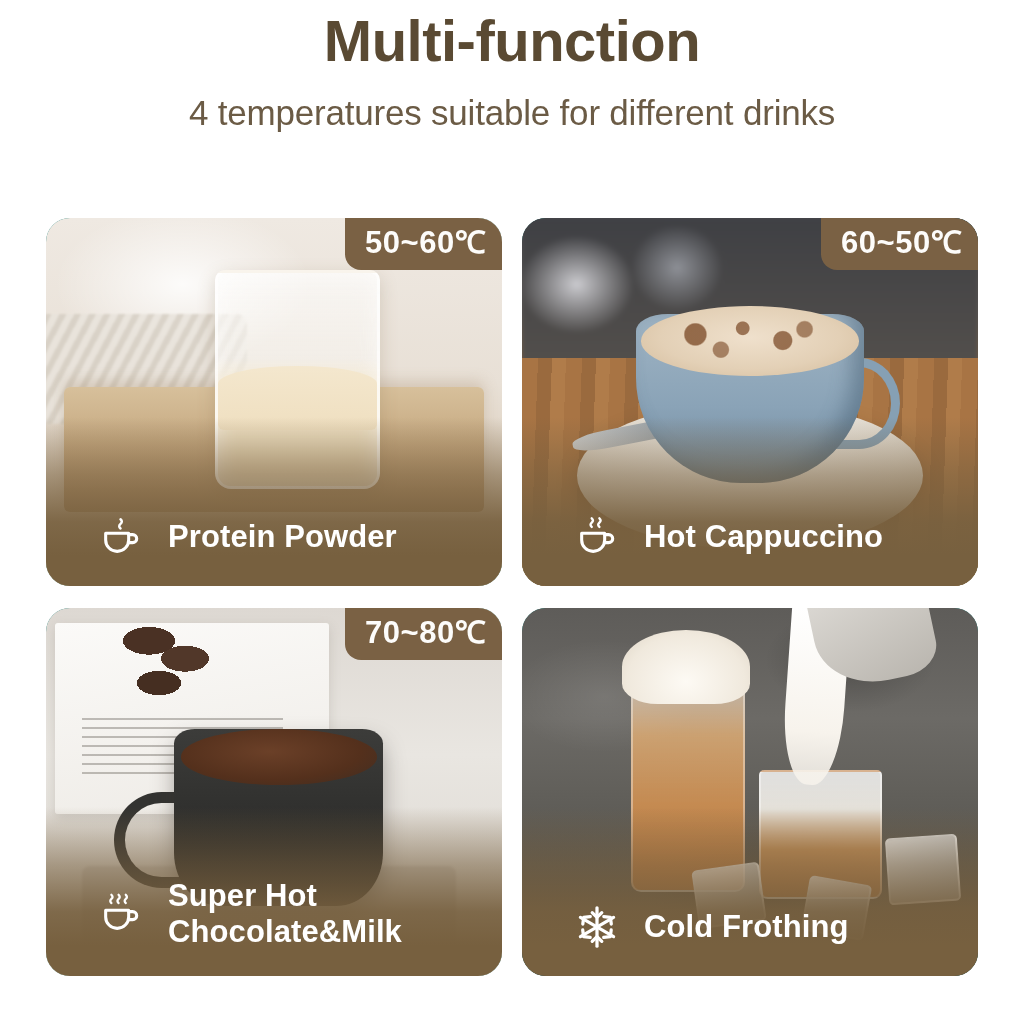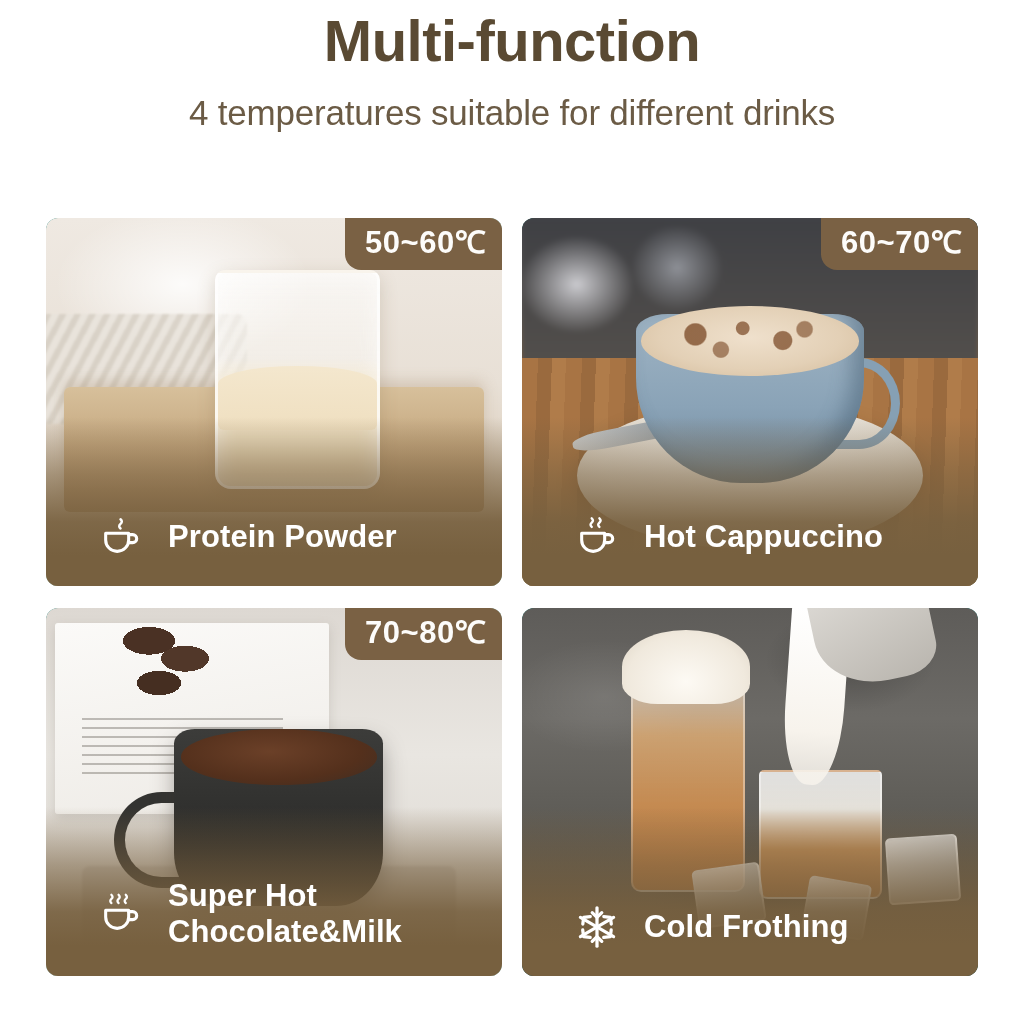--- a/index.html
+++ b/index.html
@@ -54,21 +54,21 @@
     top: 218px;
     width: 932px;
     display: grid;
     grid-template-columns: 456px 456px;
     grid-template-rows: 368px 368px;
     gap: 22px 20px;
   }
 
   .card {
     position: relative;
-    border-radius: 12px;
+    border-radius: 24px;
     overflow: hidden;
     background: #0f766e;
   }
 
   
   .photo {
     position: absolute;
     inset: 0;
   }
 
@@ -461,21 +461,21 @@
       <div class="photo photo-cappuccino">
         <div class="capp-bg-blur"></div>
         <div class="capp-wood"></div>
         <div class="capp-saucer"></div>
         <div class="capp-spoon"></div>
         <div class="capp-handle"></div>
         <div class="capp-cup"></div>
         <div class="capp-foam"></div>
         <div class="capp-cocoa"></div>
       </div>
-      <div class="temp-badge">60~70℃</div>
+      <div class="temp-badge">60~50℃</div>
       <div class="caption">
         <div class="caption-inner">
           <svg class="caption-icon" viewBox="0 0 48 48">
             <path d="M18.5 4.5c1.7 1.5 1.7 3 0 4.5-1.7 1.5-1.7 3 0 4.5" fill="none" stroke="#ffffff" stroke-width="2.5" stroke-linecap="round"></path>
             <path d="M26.5 4.5c1.7 1.5 1.7 3 0 4.5-1.7 1.5-1.7 3 0 4.5" fill="none" stroke="#ffffff" stroke-width="2.5" stroke-linecap="round"></path>
             <path d="M8 20h24v7a12 12 0 0 1-12 12h0A12 12 0 0 1 8 27z" fill="none" stroke="#ffffff" stroke-width="3.2" stroke-linejoin="round"></path>
             <path d="M32 21.5h4.2a4.2 4.2 0 0 1 0 8.4H32" fill="none" stroke="#ffffff" stroke-width="3.2" stroke-linecap="round"></path>
           </svg>
           <div class="caption-label">Hot Cappuccino</div>
         </div>

